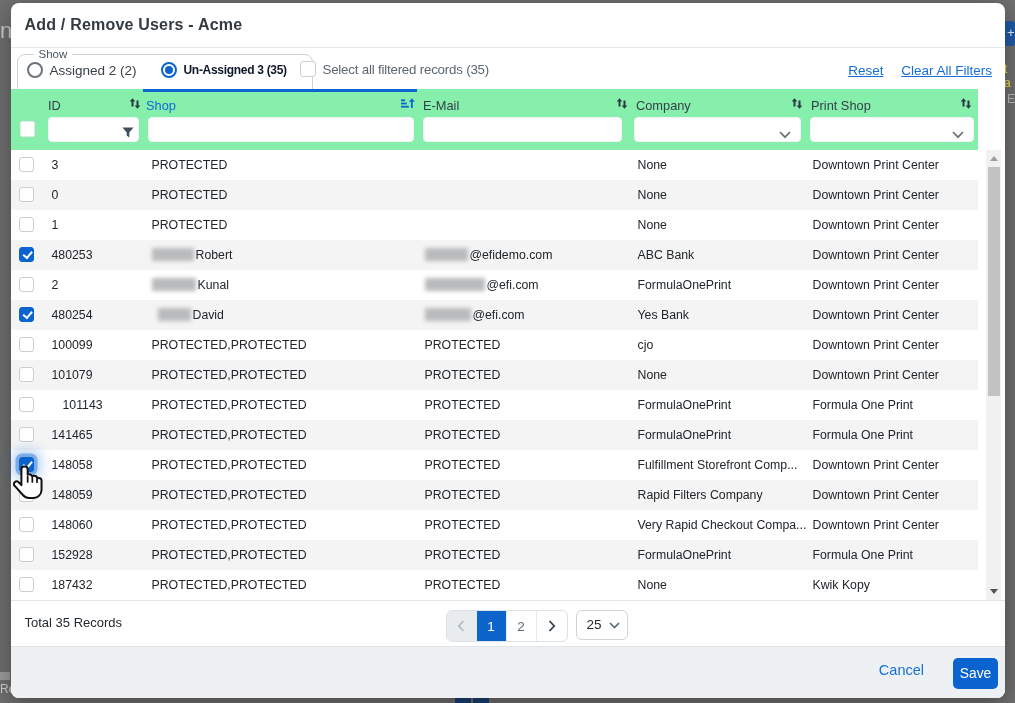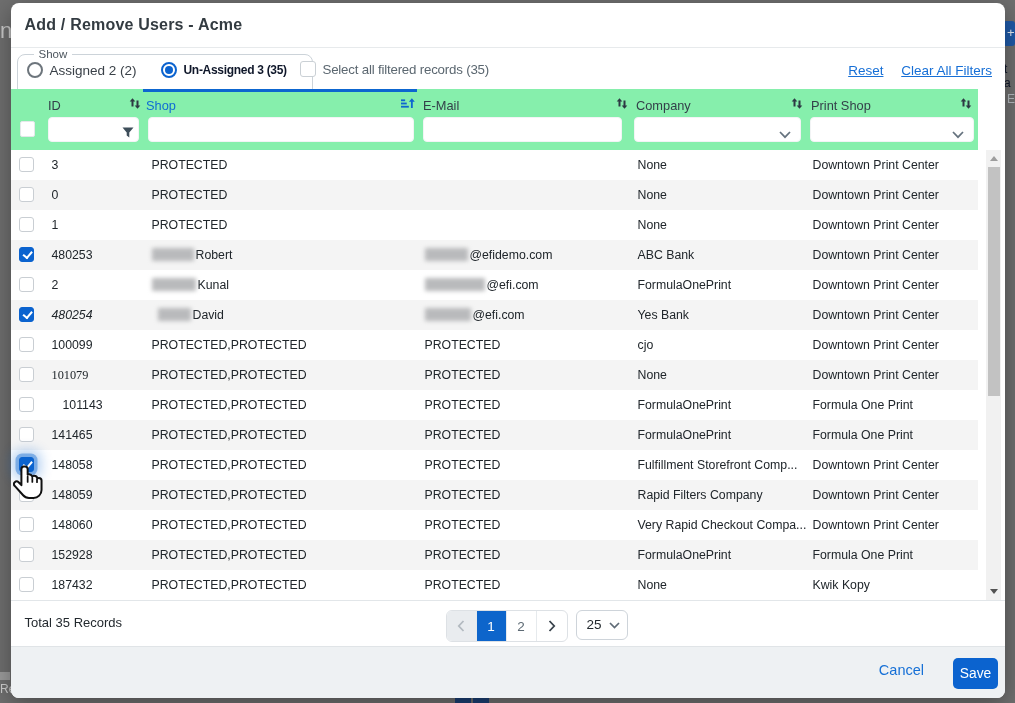--- a/index.html
+++ b/index.html
@@ -89,21 +89,21 @@
   .cursor{position:absolute;left:13px;top:464px;z-index:50;pointer-events:none;}
 </style>
 </head>
 <body>
 
 <div class="backdrop">
   <span class="bd-frag" style="left:0;top:18px;font-size:22px;color:#c9c9c9;">n</span>
   <span class="bd-frag" style="left:1003px;top:21px;width:12px;height:25px;background:#1f5aa8;border-radius:3px;">
       <span style="position:absolute;left:4px;top:4px;color:#e8eef5;font-size:13px;">+</span>
     </span>
-  <span class="bd-frag" style="left:1004px;top:62px;font-size:12px;color:#0f172a;">t a</span>
+  <span class="bd-frag" style="left:1004px;top:62px;font-size:12px;color:#fde047;">t a</span>
   <span class="bd-frag" style="left:1007px;top:92px;font-size:12px;color:#b7bcc1;">E</span>
   <span class="bd-frag" style="left:0;top:672px;width:10px;height:8px;background:#9b9b9b;"></span>
   <span class="bd-frag" style="left:0;top:682px;font-size:12px;color:#cfcfcf;">Re</span>
   <span class="bd-frag" style="left:455px;top:698px;width:16px;height:5px;background:#1b3f73;"></span>
   <span class="bd-frag" style="left:473px;top:698px;width:16px;height:5px;background:#1b3f73;"></span>
 </div>
 
 <div class="modal">
   <div class="modal-header">
     <div class="modal-title">Add / Remove Users - Acme</div>
@@ -214,37 +214,37 @@
       <div class="trow">
         <span class="cb"></span>
         <span class="cell" style="left: 41px;">2</span>
         <span class="cell" style="left: 141px;"><span class="blur" style="width: 44px;"></span>Kunal</span>
         <span class="cell" style="left: 414px;"><span class="blur" style="width: 60px;"></span>@efi.com</span>
         <span class="cell" style="left: 627px;">FormulaOnePrint</span>
         <span class="cell" style="left: 802px;">Downtown Print Center</span>
       </div>
       <div class="trow even">
         <span class="cb checked"></span>
-        <span class="cell" style="left: 41px; font-style: italic;">480254</span>
+        <span class="cell" style="left: 41px;">480254</span>
         <span class="cell" style="left: 141px; padding-left: 6px;"><span class="blur" style="width: 33px;"></span>David</span>
         <span class="cell" style="left: 414px;"><span class="blur" style="width: 46px;"></span>@efi.com</span>
         <span class="cell" style="left: 627px;">Yes Bank</span>
         <span class="cell" style="left: 802px;">Downtown Print Center</span>
       </div>
       <div class="trow">
         <span class="cb"></span>
         <span class="cell" style="left: 41px;">100099</span>
         <span class="cell" style="left: 141px;">PROTECTED,PROTECTED</span>
         <span class="cell" style="left: 414px;">PROTECTED</span>
         <span class="cell" style="left: 627px;">cjo</span>
         <span class="cell" style="left: 802px;">Downtown Print Center</span>
       </div>
       <div class="trow even">
         <span class="cb"></span>
-        <span class="cell" style="left: 41px; font-family: Liberation Serif, serif;">101079</span>
+        <span class="cell" style="left: 41px;">101079</span>
         <span class="cell" style="left: 141px;">PROTECTED,PROTECTED</span>
         <span class="cell" style="left: 414px;">PROTECTED</span>
         <span class="cell" style="left: 627px;">None</span>
         <span class="cell" style="left: 802px;">Downtown Print Center</span>
       </div>
       <div class="trow">
         <span class="cb"></span>
         <span class="cell" style="left: 52px;">101143</span>
         <span class="cell" style="left: 141px;">PROTECTED,PROTECTED</span>
         <span class="cell" style="left: 414px;">PROTECTED</span>

